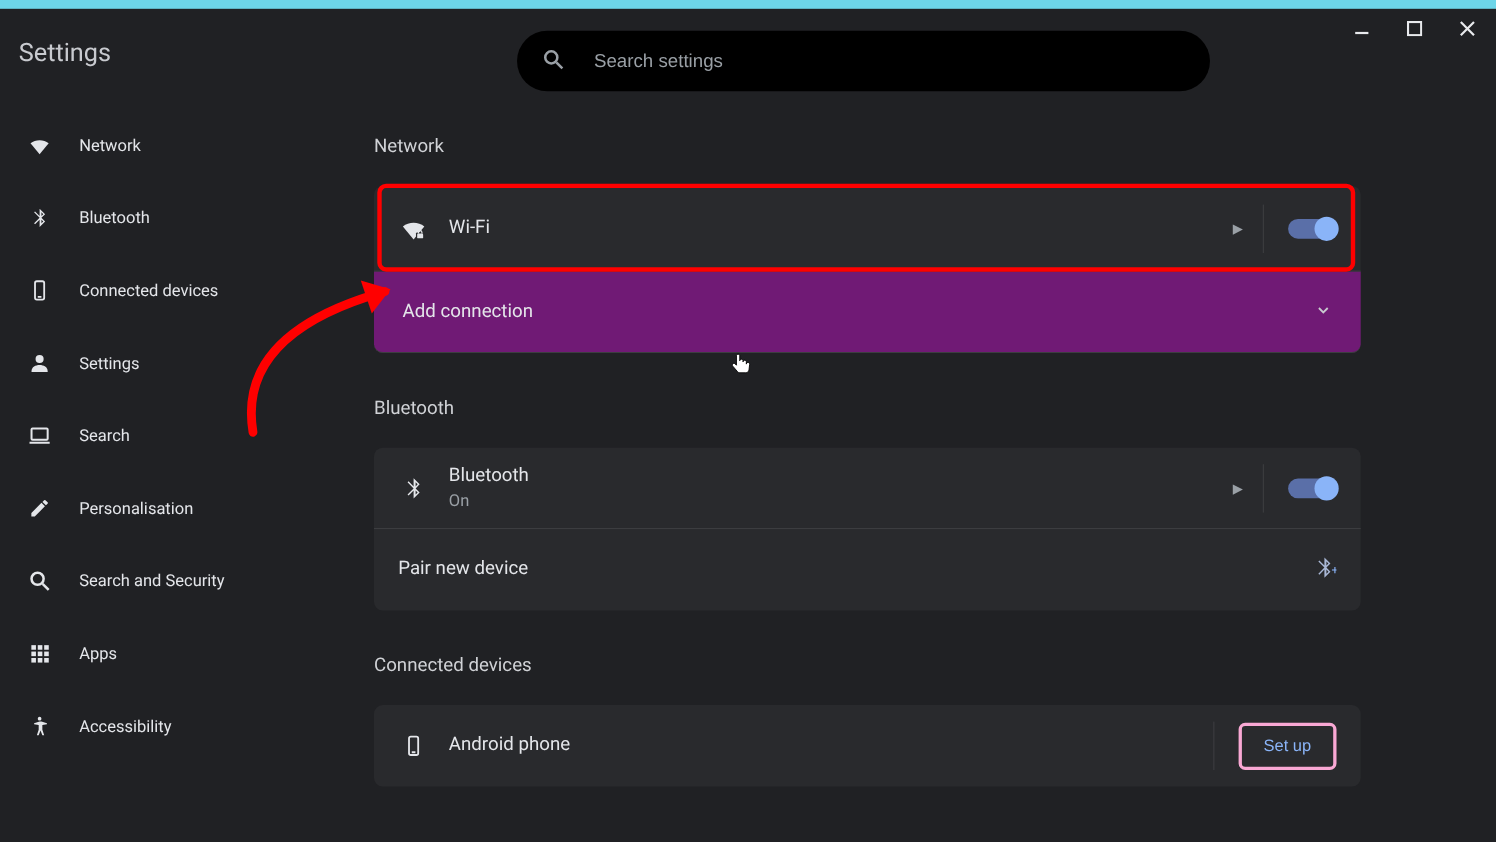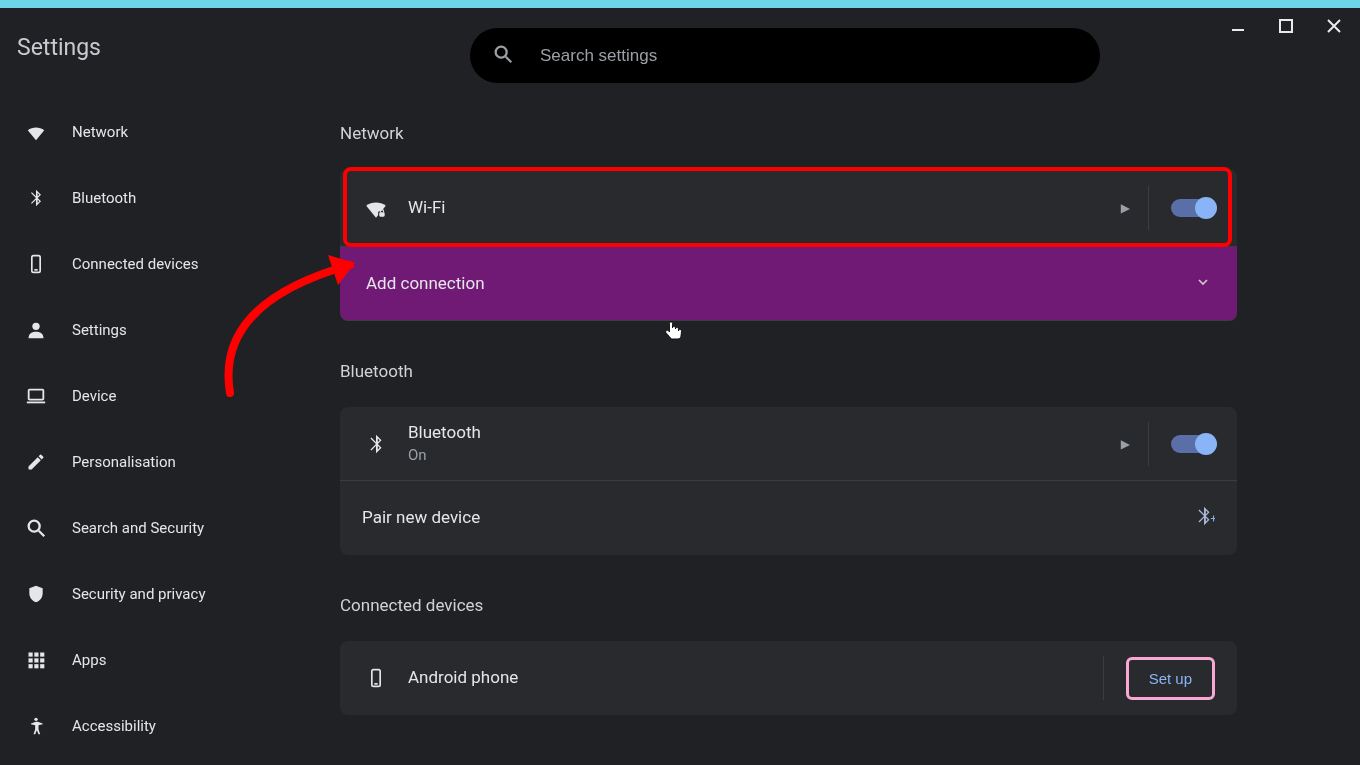--- a/index.html
+++ b/index.html
@@ -263,21 +263,21 @@
       <span>Settings</span>
     </div>
 
     <div class="nav-item">
       <span class="icon">
         <svg width="22" height="22" viewBox="0 0 24 24" fill="none" stroke="currentColor" stroke-width="2">
             <rect x="4" y="5" width="16" height="11" rx="1"></rect>
             <line x1="2" y1="19" x2="22" y2="19"></line>
           </svg>
       </span>
-      <span>Device</span>
+      <span>Search</span>
     </div>
 
     <div class="nav-item">
       <span class="icon">
         <svg width="20" height="20" viewBox="0 0 24 24" fill="currentColor">
             <path d="M3 17.25V21h3.75L17.81 9.94l-3.75-3.75L3 17.25zM20.71 7.04a1 1 0 000-1.41l-2.34-2.34a1 1 0 00-1.41 0l-1.83 1.83 3.75 3.75 1.83-1.83z"></path>
           </svg>
       </span>
       <span>Personalisation</span>
     </div>
@@ -285,28 +285,20 @@
     <div class="nav-item">
       <span class="icon">
         <svg width="22" height="22" viewBox="0 0 24 24" fill="none" stroke="currentColor" stroke-width="2.5">
             <circle cx="10" cy="10" r="6"></circle>
             <line x1="15" y1="15" x2="21" y2="21"></line>
           </svg>
       </span>
       <span>Search and Security</span>
     </div>
 
-    <div class="nav-item">
-      <span class="icon">
-        <svg width="20" height="20" viewBox="0 0 24 24" fill="currentColor">
-            <path d="M12 2l8 3v6c0 5-3.5 9.5-8 11-4.5-1.5-8-6-8-11V5l8-3z"></path>
-          </svg>
-      </span>
-      <span>Security and privacy</span>
-    </div>
 
     <div class="nav-item">
       <span class="icon">
         <svg width="20" height="20" viewBox="0 0 24 24" fill="currentColor">
             <rect x="3" y="3" width="5" height="5"></rect>
             <rect x="10" y="3" width="5" height="5"></rect>
             <rect x="17" y="3" width="5" height="5"></rect>
             <rect x="3" y="10" width="5" height="5"></rect>
             <rect x="10" y="10" width="5" height="5"></rect>
             <rect x="17" y="10" width="5" height="5"></rect>

